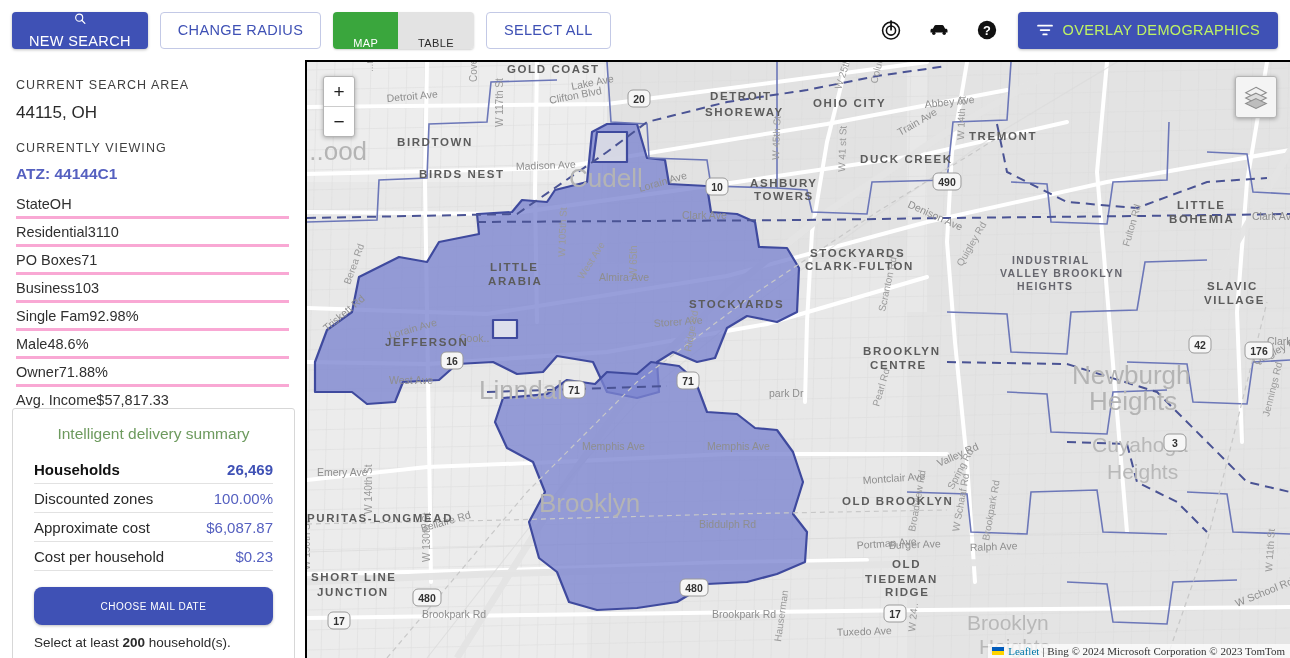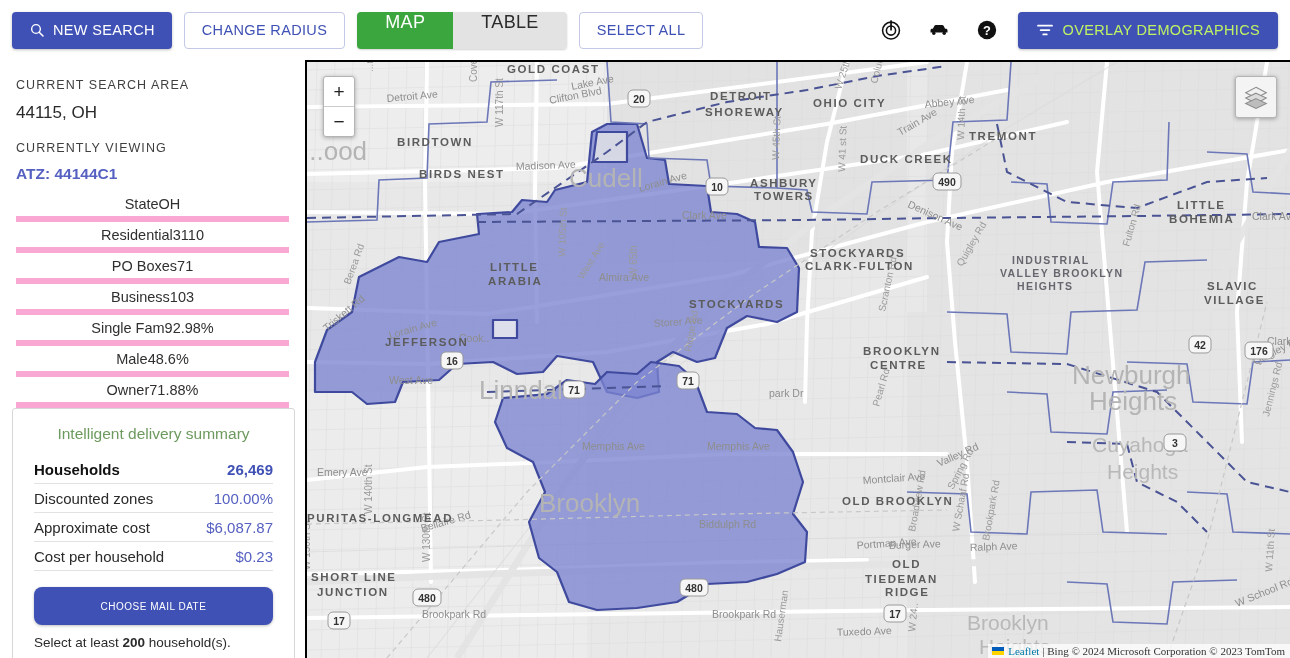--- a/index.html
+++ b/index.html
@@ -32,41 +32,42 @@
     user-select: none;
   }
   .btn-primary {
     background: #3f51b5;
     color: #fff;
     border: none;
     padding: 0 17px;
     margin-left: 12px;
     box-shadow: 0 1px 3px rgba(0,0,0,.26);
     gap: 8px;
+    flex-direction: column;
   }
   .btn-outline {
     background: #fff;
     color: #3f51b5;
     border: 1px solid #c3c9e6;
     padding: 0 17px;
     margin-left: 12px;
   }
   .toggle-group {
     display: inline-flex;
     margin-left: 12px;
     border-radius: 4px;
     overflow: hidden;
     height: 37px;
     box-shadow: 0 1px 2px rgba(0,0,0,.18);
   }
   .toggle-seg {
     height: 37px;
-    padding: 0 28px;
-    display: inline-flex; align-items: flex-start; justify-content: center;
-    font-size: 18px; letter-spacing: .35px;
+    padding: 0 20px;
+    display: inline-flex; align-items: flex-end; justify-content: center;
+    font-size: 11px; letter-spacing: .35px;
     cursor: pointer; user-select: none;
   }
   .toggle-seg.active { background: #3aa63d; color: #ffffff; }
   .toggle-seg.inactive { background: #e3e3e3; color: #2b2b2b; }
 
   .toolbar-spacer { flex: 1; }
 
   .icon-btn {
     width: 34px; height: 34px;
     display: inline-flex; align-items: center; justify-content: center;
@@ -102,24 +103,24 @@
     font-size: 17px; color: #2a2a2a;
     margin-top: 11px;
   }
   .atz-link {
     font-size: 15.5px; color: #5560c0;
     font-weight: bold;
     margin-top: 10px; cursor: pointer;
   }
   .stats { margin-top: 8px; }
   .stat-row {
-    display: flex; justify-content: center;
+    display: flex; justify-content: flex-start;
     font-size: 14.5px; color: #303030;
     padding: 5px 0 4px 0;
-    border-bottom: 6px solid #f9a8d4;
+    border-bottom: 3px solid #f9a8d4;
   }
   .stat-row:first-child { border-top: none; }
 
   
   .card {
     position: absolute; left: 12px; top: 348px;
     width: 283px; height: 280px;
     border: 1px solid #d7d7d7;
     border-radius: 3px;
     background: #fff;

